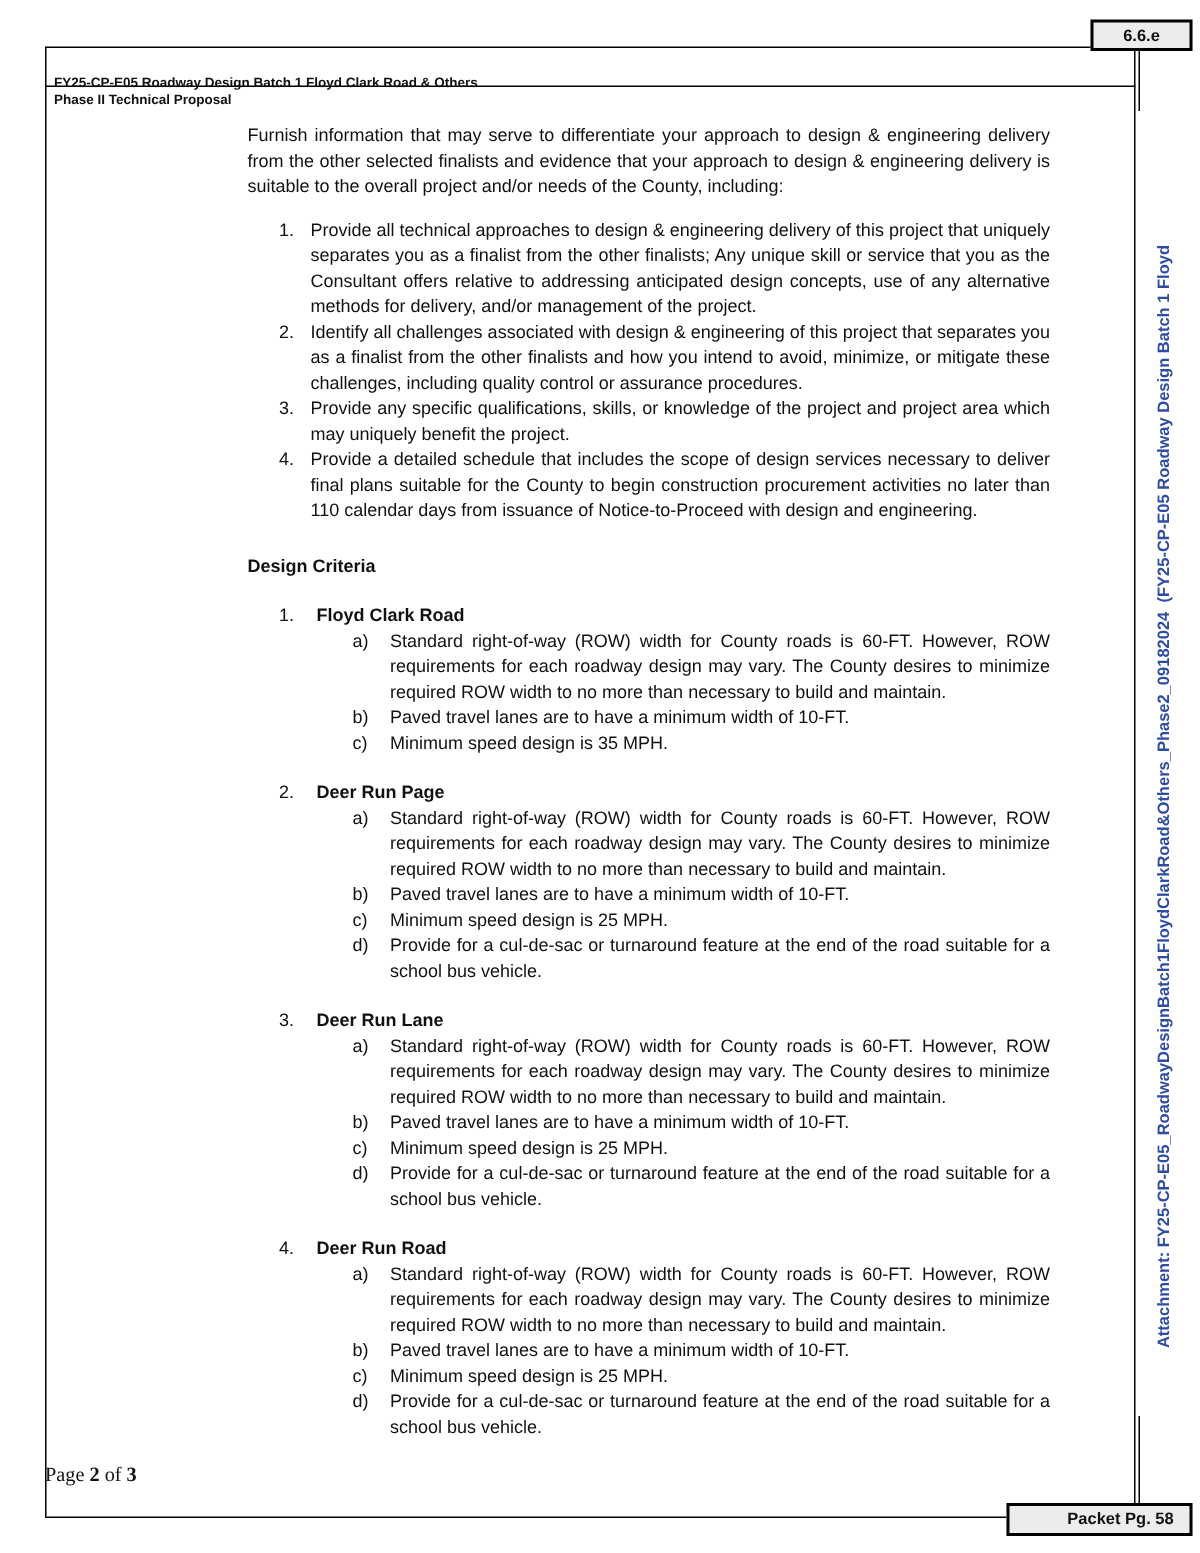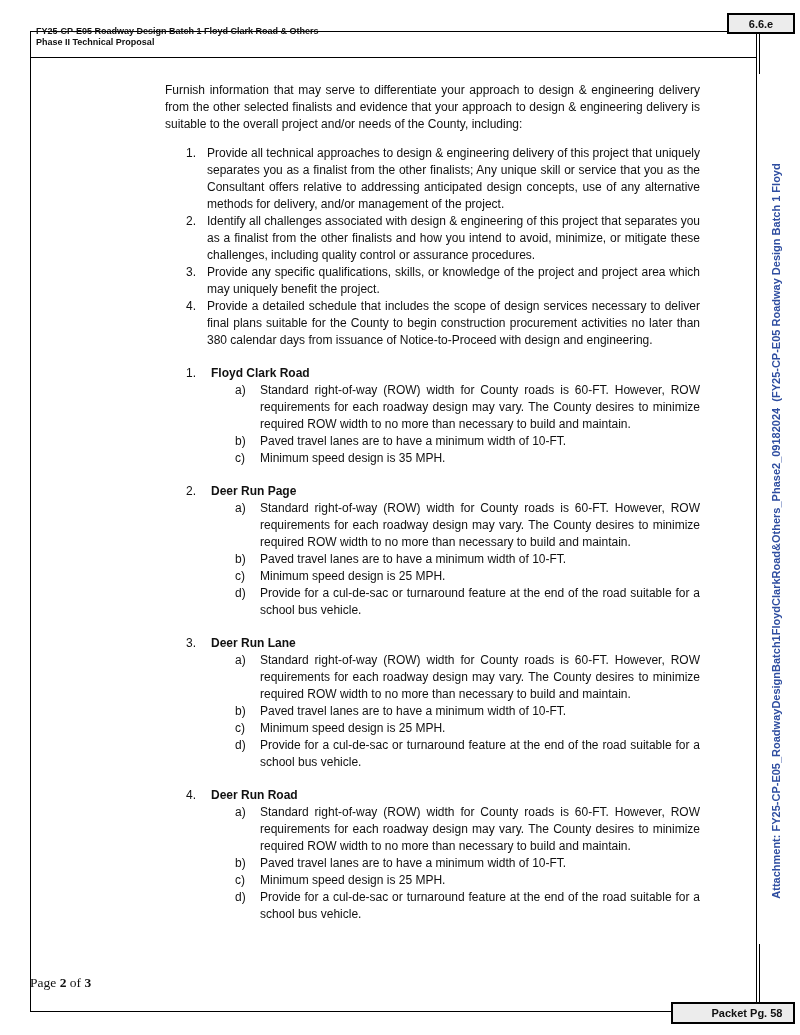--- a/index.html
+++ b/index.html
@@ -19,21 +19,21 @@
     background:#fff;
   }
   .header-rule {
     position:absolute; left:30px; top:57px;
     width:727px; height:0;
     border-top:1.5px solid #000;
   }
 
   
   .doc-header {
-    position:absolute; left:36px; top:26px;
+    position:absolute; left:36px; top:50px;
     font-size:9px; font-weight:bold; line-height:11px;
     white-space:nowrap;
   }
 
   
   .tab-box {
     position:absolute; left:727px; top:13px;
     width:68px; height:21px;
     border:2px solid #000; background:#ececec;
     display:flex; align-items:center; justify-content:center;
@@ -130,24 +130,25 @@
     <div class="req-item">
       <span class="req-num">2.</span>
       <span class="req-text">Identify all challenges associated with design &amp; engineering of this project that separates you as a finalist from the other finalists and how you intend to avoid, minimize, or mitigate these challenges, including quality control or assurance procedures.</span>
     </div>
     <div class="req-item">
       <span class="req-num">3.</span>
       <span class="req-text">Provide any specific qualifications, skills, or knowledge of the project and project area which may uniquely benefit the project.</span>
     </div>
     <div class="req-item">
       <span class="req-num">4.</span>
-      <span class="req-text">Provide a detailed schedule that includes the scope of design services necessary to deliver final plans suitable for the County to begin construction procurement activities no later than 380 calendar days from issuance of Notice-to-Proceed with design and engineering.</span>
-    </div>
-  </div>
-
+      <span class="req-text">Provide a detailed schedule that includes the scope of design services necessary to deliver final plans suitable for the County to begin construction procurement activities no later than 110 calendar days from issuance of Notice-to-Proceed with design and engineering.</span>
+    </div>
+  </div>
+
+  <div class="criteria-heading">Design Criteria</div>
 
   <div class="crit-block">
     <div class="crit-name-row">
       <span class="crit-num">1.</span>
       <span class="crit-name">Floyd Clark Road</span>
     </div>
     <div class="sub-item">
       <span class="sub-letter">a)</span>
       <span class="sub-text">Standard right-of-way (ROW) width for County roads is 60-FT. However, ROW requirements for each roadway design may vary. The County desires to minimize required ROW width to no more than necessary to build and maintain.</span>
     </div>

